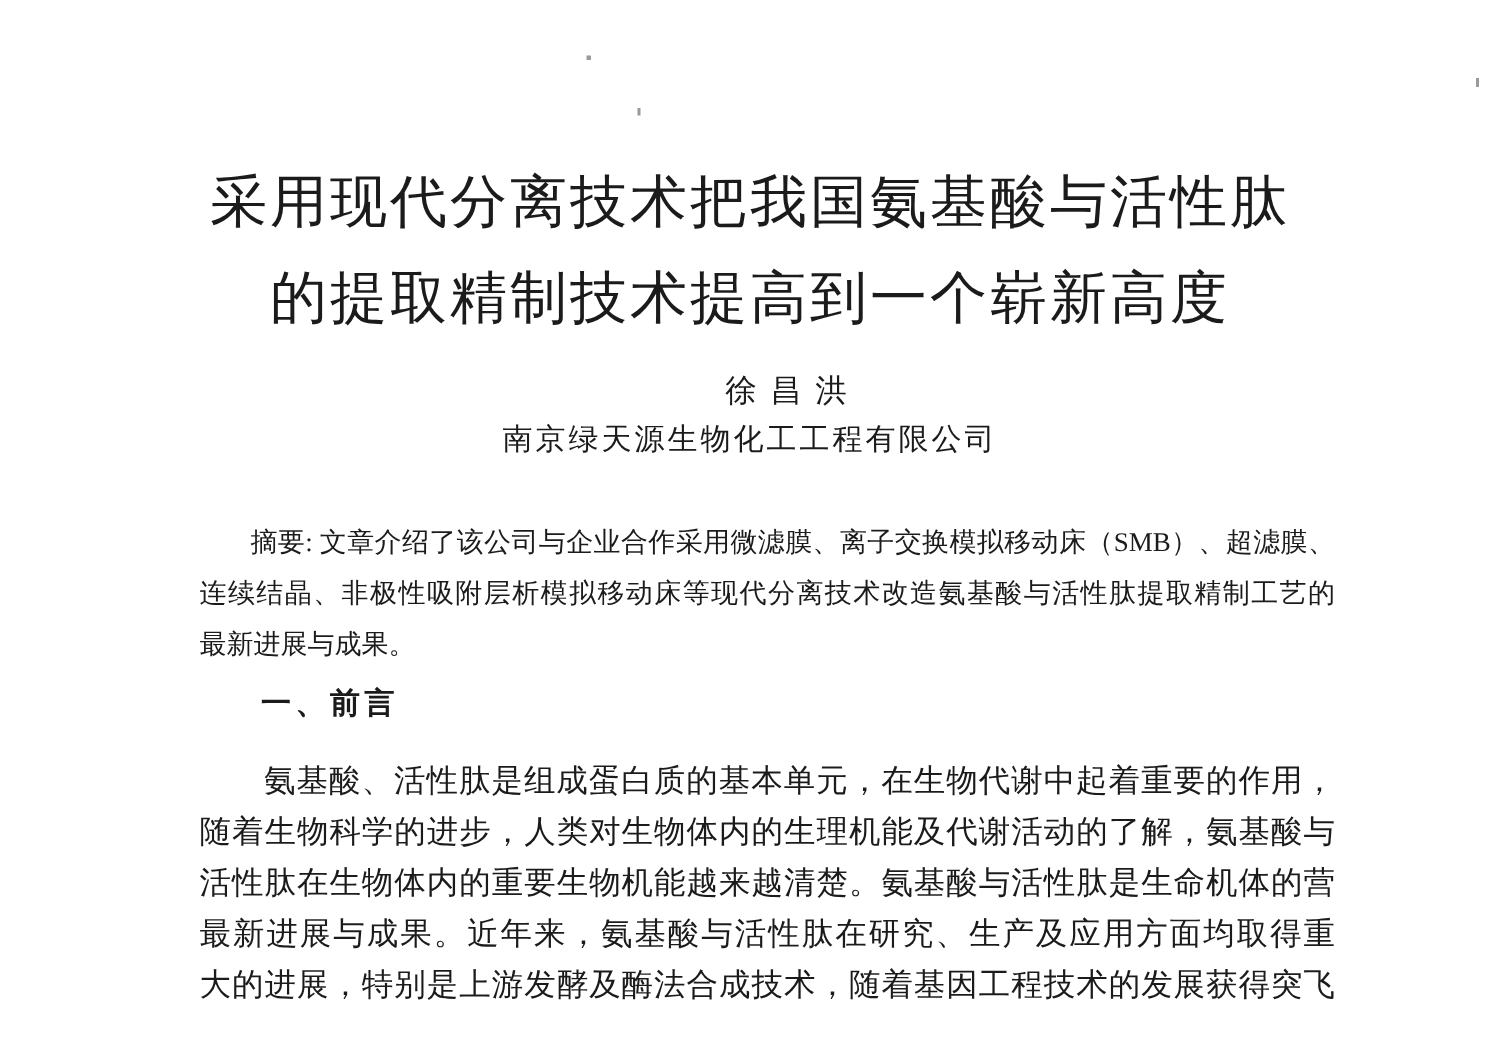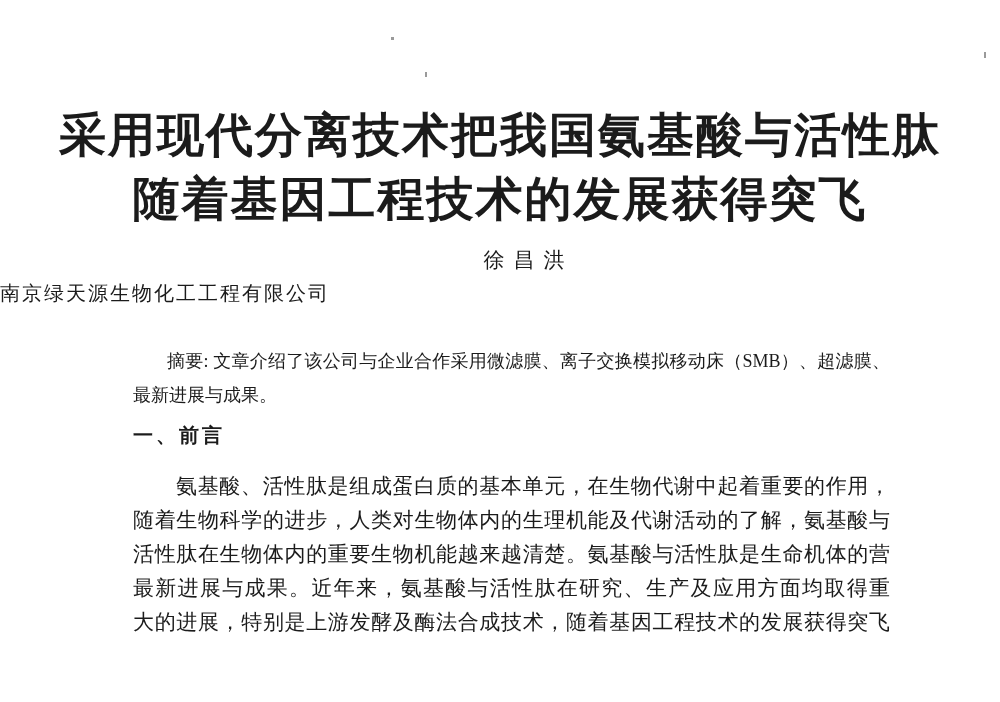--- a/index.html
+++ b/index.html
@@ -14,38 +14,38 @@
     background: #ffffff;
     overflow: hidden;
     color: #1b1b1b;
     font-family: "Liberation Serif", "DejaVu Serif", serif;
   }
   .title-block {
     margin-top: 103px;
     text-align: center;
   }
   .title-line {
-    font-size: 47px;
+    font-size: 38px;
     line-height: 64px;
-    font-weight: bold;
+    font-weight: normal;
     letter-spacing: 2px;
     white-space: nowrap;
   }
   .author {
     margin-top: 14px;
     text-align: center;
     font-size: 21px;
     line-height: 30px;
     letter-spacing: 9px;
     text-indent: 9px; 
     margin-left: 48px;
   }
   .affiliation {
     margin-top: 4px;
-    text-align: left;
+    text-align: center;
     font-size: 20px;
     line-height: 28px;
     letter-spacing: 2px;
   }
   .content {
     width: 757px;
     margin-left: 133px;
   }
   .abstract {
     margin-top: 37px;
@@ -66,20 +66,21 @@
   .t-line.short {
     text-align: center;
     text-align-last: left;
   }
   .section-heading {
     margin-top: 8px;
     font-size: 20px;
     line-height: 30px;
     font-weight: bold;
     letter-spacing: 3px;
+    margin-left: 41px;
   }
   .paragraph {
     margin-top: 19px;
     font-size: 21px;
   }
   .paragraph .t-line {
     line-height: 34px;
   }
   .paragraph .t-line.p-indent {
     text-indent: 43px;
@@ -96,31 +97,32 @@
 <body>
 
 <div class="page">
 
   <span class="speck s1"></span>
   <span class="speck s2"></span>
   <span class="speck s3"></span>
 
   <div class="title-block">
     <div class="title-line">采用现代分离技术把我国氨基酸与活性肽</div>
-    <div class="title-line">随着基因工程技术的发展获得突飞</div>
+    <div class="title-line">的提取精制技术提高到一个崭新高度</div>
   </div>
 
   <div class="author">徐昌洪</div>
 
   <div class="affiliation">南京绿天源生物化工工程有限公司</div>
 
   <div class="content">
 
     <div class="abstract">
       <div class="t-line indent">摘要: 文章介绍了该公司与企业合作采用微滤膜、离子交换模拟移动床（SMB）、超滤膜、</div>
+      <div class="t-line">连续结晶、非极性吸附层析模拟移动床等现代分离技术改造氨基酸与活性肽提取精制工艺的</div>
       <div class="t-line short">最新进展与成果。</div>
     </div>
 
     <div class="section-heading">一、前言</div>
 
     <div class="paragraph">
       <div class="t-line p-indent">氨基酸、活性肽是组成蛋白质的基本单元，在生物代谢中起着重要的作用，</div>
       <div class="t-line">随着生物科学的进步，人类对生物体内的生理机能及代谢活动的了解，氨基酸与</div>
       <div class="t-line">活性肽在生物体内的重要生物机能越来越清楚。氨基酸与活性肽是生命机体的营</div>
       <div class="t-line">最新进展与成果。近年来，氨基酸与活性肽在研究、生产及应用方面均取得重</div>

